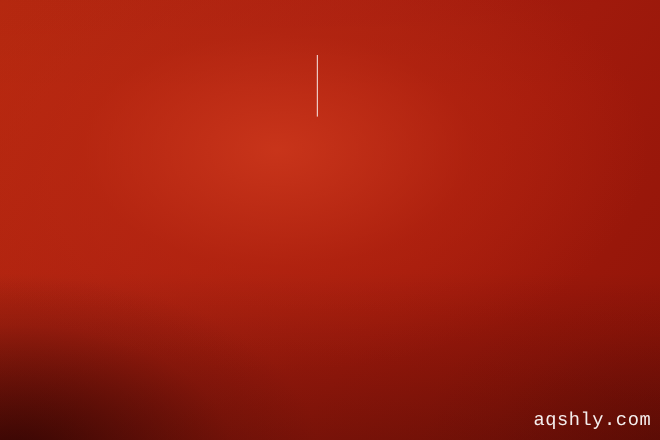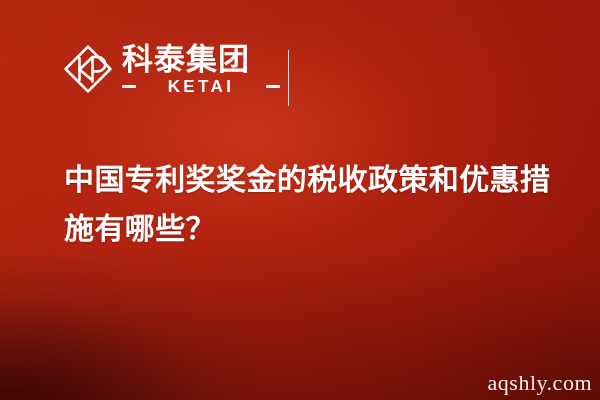--- a/index.html
+++ b/index.html
@@ -129,70 +129,41 @@
     font-size:30px;
     line-height:49px;
     letter-spacing:0.4px;
     color:#ffffff;
     text-shadow:0 1px 2px rgba(60,5,2,0.30);
   }
 
   
   .watermark{
     position:absolute;right:8px;bottom:8px;
-    font-family:Liberation Serif, serif;
-    font-size:22px;line-height:19px;
+    font-family:Liberation Mono, monospace;
+    font-size:17px;line-height:19px;
     letter-spacing:0.5px;
     color:rgba(255,255,255,0.93);
   }
 </style>
 </head>
 <body>
 
 <div class="banner">
 
   <div class="bg-base"></div>
   <div class="bg-glow"></div>
   <div class="bg-corner-dark"></div>
   <div class="bg-corner-dark2"></div>
   <div class="bg-vignette"></div>
 
   <div class="header">
 
-    <div class="logo-block">
-
-      <div class="mark">
-        <svg viewBox="0 0 52 52" xmlns="http://www.w3.org/2000/svg" aria-hidden="true">
-          <g fill="none" stroke="#ffffff" stroke-width="2.6" stroke-linecap="round" stroke-linejoin="round">
-            <path d="M26 3.6 L48.4 26 L26 48.4 L3.6 26 Z" rx="6" style="stroke-linejoin:round"></path>
-          </g>
-          <g fill="none" stroke="#ffffff" stroke-width="2.6" stroke-linecap="round" stroke-linejoin="round">
-            <path d="M17.5 15 L17.5 37"></path>
-            <path d="M29.5 15 L17.5 26.5 L30 37"></path>
-          </g>
-          <g fill="none" stroke="#ffffff" stroke-width="2.6" stroke-linecap="round" stroke-linejoin="round">
-            <path d="M30.5 14 L30.5 38.5"></path>
-            <path d="M30.5 14 L36 14 A7.2 7.2 0 0 1 36 28.4 L30.5 28.4"></path>
-          </g>
-        </svg>
-      </div>
-
-      <div class="wordmark">
-        <div class="cn-name">科泰集团</div>
-        <div class="en-row">
-          <span class="en-dash"></span>
-          <span class="en-name">KETAI</span>
-          <span class="en-dash"></span>
-        </div>
-      </div>
-
-    </div>
 
     <div class="divider"></div>
 
 
   </div>
 
-  <div class="headline">中国专利奖奖金的税收政策和优惠措施有哪些？</div>
 
   <div class="watermark">aqshly.com</div>
 
 </div>
 
 </body></html>

